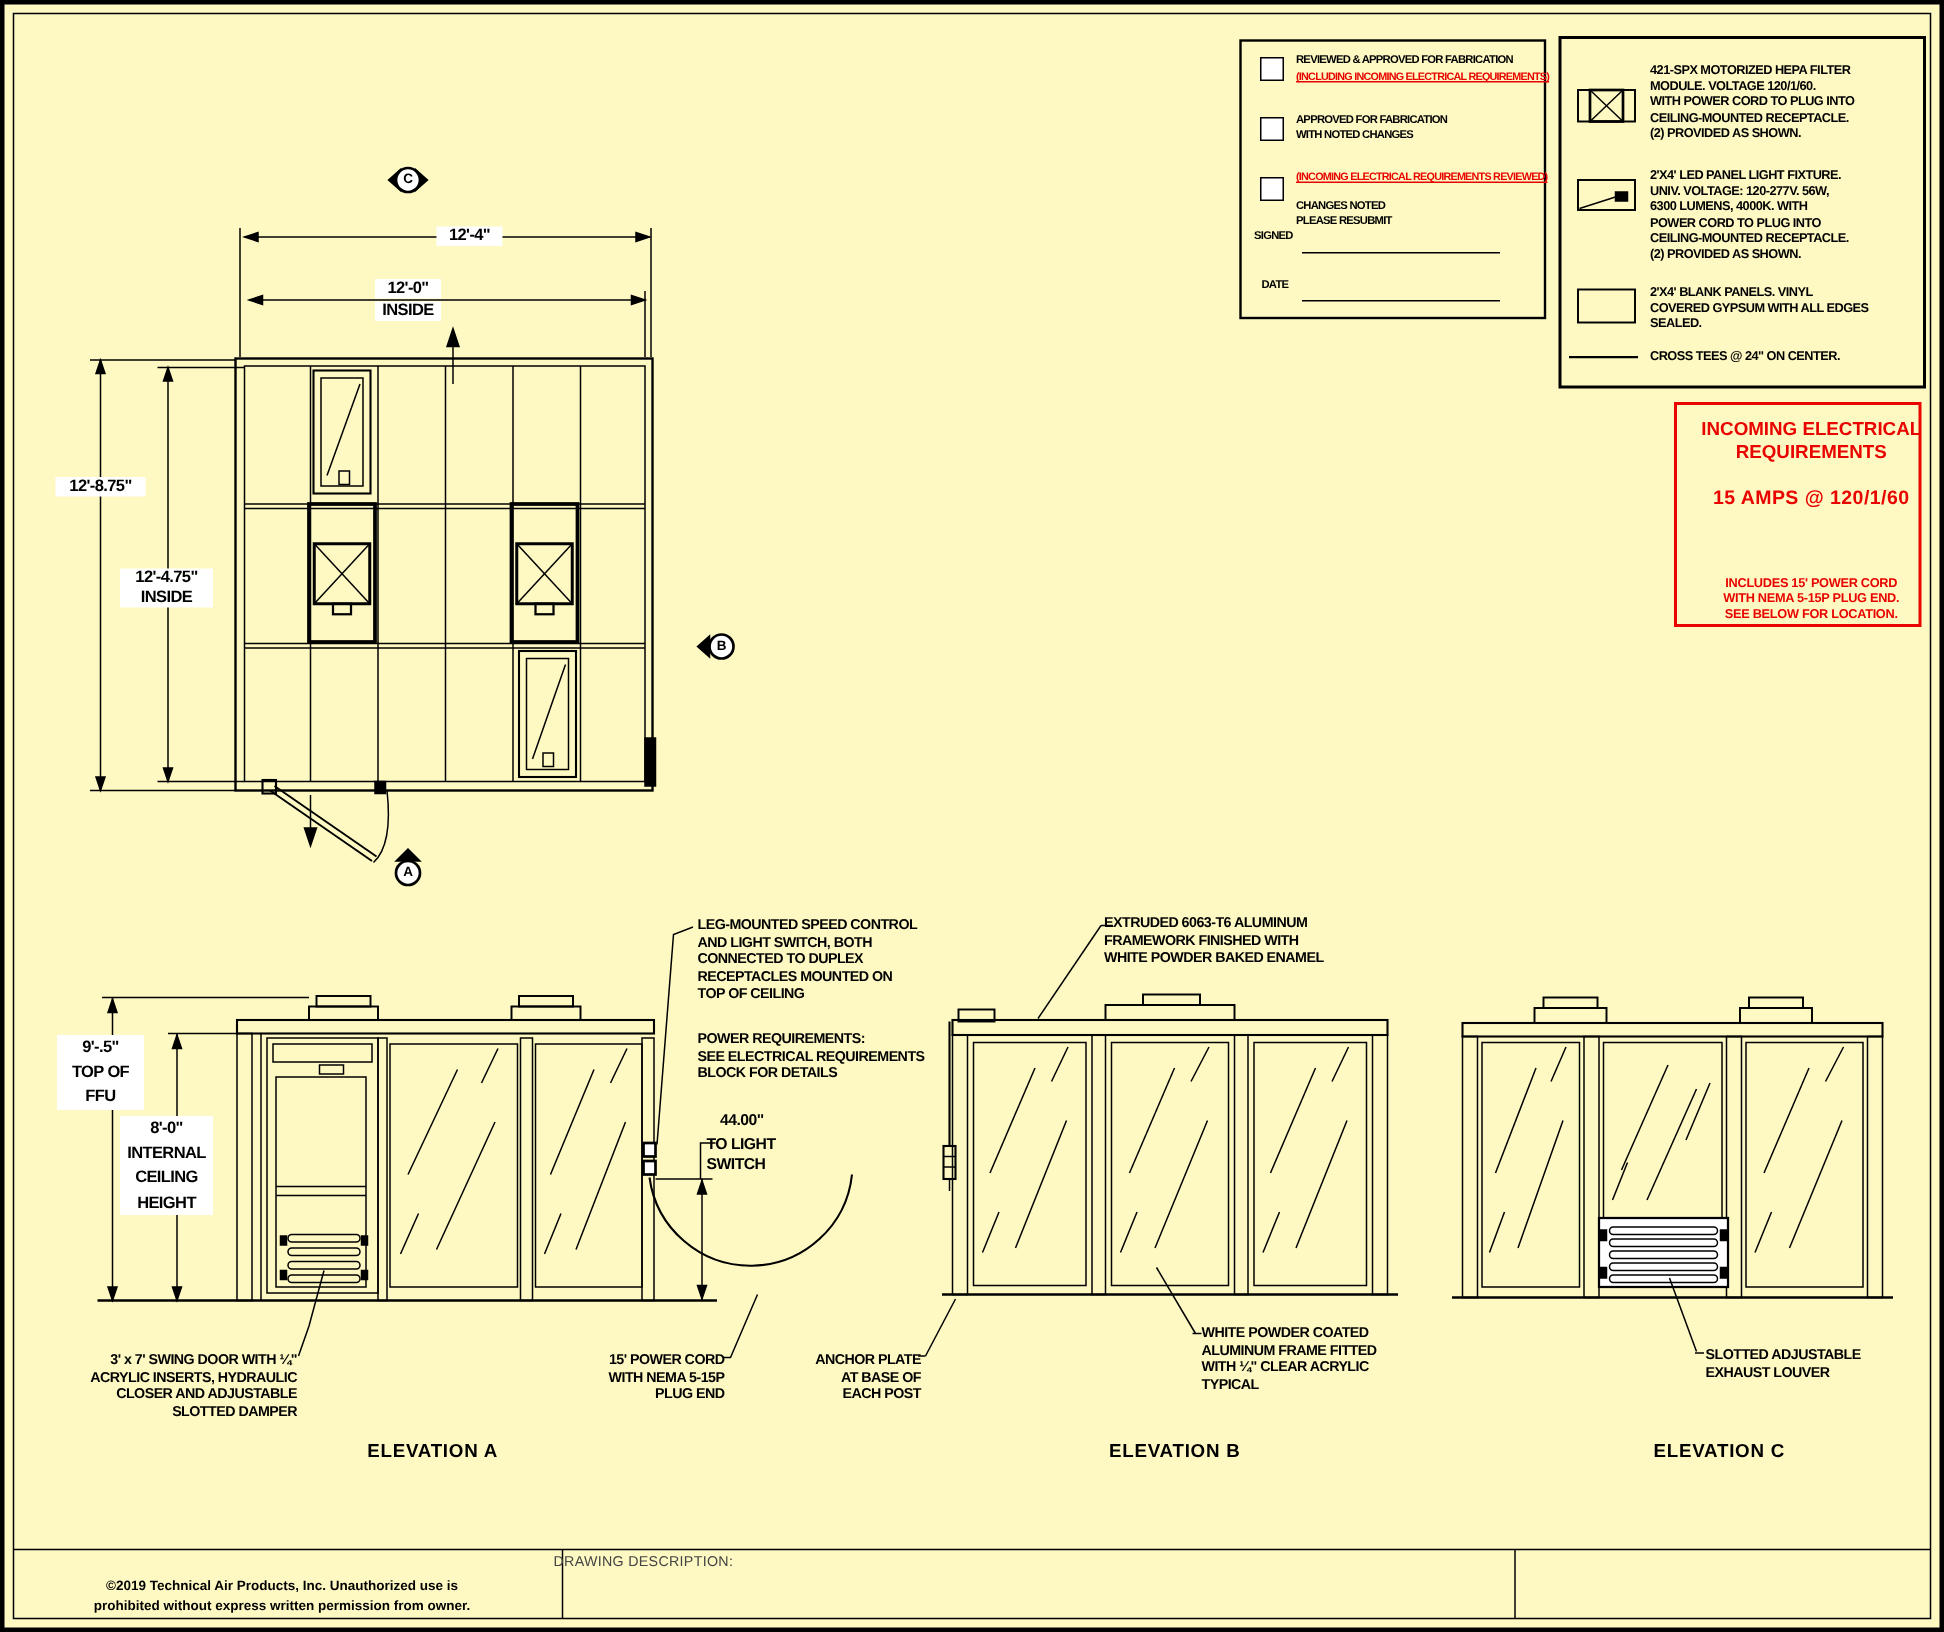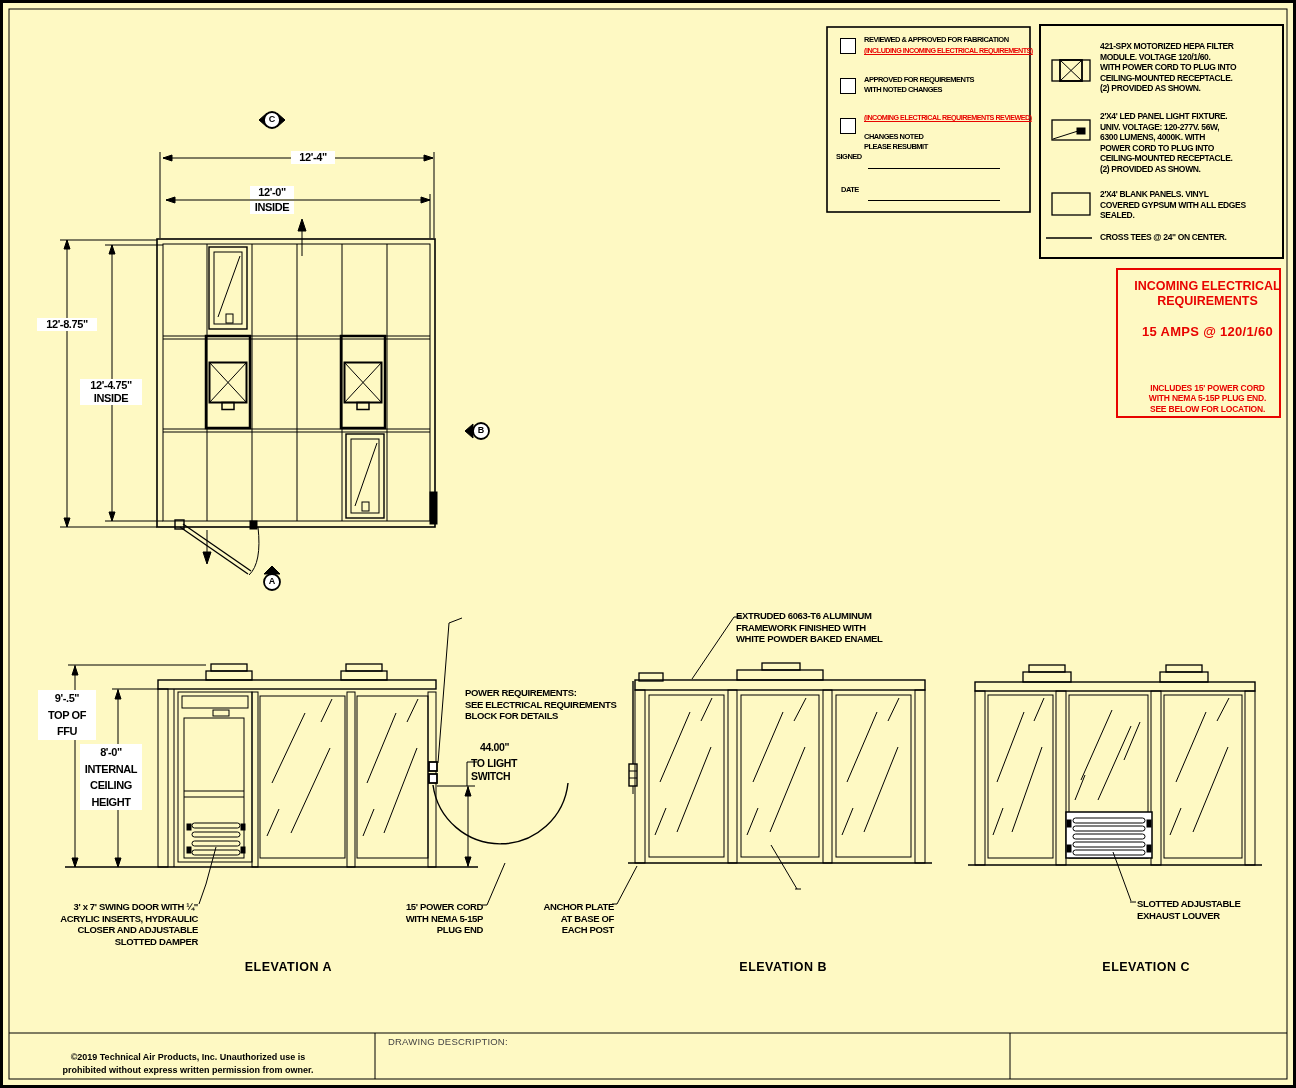--- a/index.html
+++ b/index.html
@@ -28,21 +28,21 @@
   .app { position:absolute; font-size:7.5px; font-weight:bold; line-height:9.5px; letter-spacing:-0.5px; white-space:pre-line; color:#000; }
   .app-red { color:var(--red); text-decoration:underline; font-size:7.2px; }
   .legendtxt { position:absolute; font-size:8.5px; font-weight:bold; line-height:10.6px; letter-spacing:-0.35px; white-space:pre-line; color:#000; width:175px; }
   .chk { position:absolute; width:16px; height:16px; border:1.7px solid #000; background:#fff; }
   .sig { position:absolute; width:132px; height:0; border-bottom:1.6px solid #000; }
   .ebx { position:absolute; left:1117px; width:181px; text-align:center; color:var(--red); font-weight:bold; white-space:pre-line; }
   .ebx-title { top:279px; font-size:12.5px; line-height:15px; }
   .ebx-rating { top:324px; font-size:13px; letter-spacing:0.3px; }
   .ebx-note { top:383px; font-size:8.5px; line-height:10.4px; letter-spacing:-0.2px; }
   .copyright { position:absolute; left:12px; top:1041px; width:352px; text-align:center; font-size:9px; font-weight:bold; line-height:12.5px; white-space:pre-line; color:#000;margin-top:10px; }
-  .desclabel { position:absolute; left:388px; top:1036px; font-size:9.5px; color:#444; letter-spacing:0.2px; }
+  .desclabel { position:absolute; left:369px; top:1036px; font-size:9.5px; color:#444; letter-spacing:0.2px; }
   .maintitle { position:absolute; left:540px; top:1057px; width:500px; text-align:center; font-size:11.5px; font-weight:bold; letter-spacing:-0.2px; color:#000; }
   :root { --red:#e80400; }
 </style>
 </head>
 <body>
 
 <div class="sheet">
 
 <svg class="linework" width="1296" height="1088" viewBox="0 0 1296 1088">
   <g fill="none" stroke="#000" stroke-width="1">
@@ -331,21 +331,21 @@
       </g>
     </g>
   </g>
 </svg>
 
 <div class="chk" style="left:840px; top:38px;"></div>
 <div class="chk" style="left:840px; top:78px;"></div>
 <div class="chk" style="left:840px; top:118px;"></div>
 <div class="app" style="left:864px; top:35px;">REVIEWED &amp; APPROVED FOR FABRICATION</div>
 <div class="app app-red" style="left:864px; top:46px;">(INCLUDING INCOMING ELECTRICAL REQUIREMENTS)</div>
-<div class="app" style="left:864px; top:75px;">APPROVED FOR REQUIREMENTS
+<div class="app" style="left:864px; top:75px;">APPROVED FOR FABRICATION
 WITH NOTED CHANGES</div>
 <div class="app app-red" style="left:864px; top:96px;margin-top:17px;">(INCOMING ELECTRICAL REQUIREMENTS REVIEWED)</div>
 <div class="app" style="left:864px; top:116px;margin-top:16px;">CHANGES NOTED
 PLEASE RESUBMIT</div>
 <div class="app" style="left:836px; top:152px;">SIGNED</div>
 <div class="sig" style="left:868px; top:168px;"></div>
 <div class="app" style="left:841px; top:185px;">DATE</div>
 <div class="sig" style="left:868px; top:200px;"></div>
 
 <div class="legendtxt" style="left:1100px; top:41px;">421-SPX MOTORIZED HEPA FILTER
@@ -381,20 +381,25 @@
 <div class="mletter" style="left:473px; top:425px;">B</div>
 <div class="mletter" style="left:264px; top:576px;">A</div>
 
 <div class="dim dimtall" style="left:38px; top:690px; width:58px;">9'-.5"
 TOP OF
 FFU</div>
 <div class="dim dimtall" style="left:80px; top:744px; width:62px;">8'-0"
 INTERNAL
 CEILING
 HEIGHT</div>
+<div class="t" style="left:465px; top:611px; width:160px;">LEG-MOUNTED SPEED CONTROL
+AND LIGHT SWITCH, BOTH
+CONNECTED TO DUPLEX
+RECEPTACLES MOUNTED ON
+TOP OF CEILING</div>
 <div class="t" style="left:465px; top:687px; width:160px;">POWER REQUIREMENTS:
 SEE ELECTRICAL REQUIREMENTS
 BLOCK FOR DETAILS</div>
 <div class="t med" style="left:480px; top:741px;">44.00"</div>
 <div class="t med" style="left:471px; top:757px;">TO LIGHT
 SWITCH</div>
 <div class="t tr" style="left:50px; top:901px; width:148px;">3' x 7' SWING DOOR WITH ¼"
 ACRYLIC INSERTS, HYDRAULIC
 CLOSER AND ADJUSTABLE
 SLOTTED DAMPER</div>
@@ -402,20 +407,24 @@
 WITH NEMA 5-15P
 PLUG END</div>
 <div class="elevlabel" style="left:232px; top:960px;">ELEVATION A</div>
 
 <div class="t" style="left:736px; top:610px; width:160px;">EXTRUDED 6063-T6 ALUMINUM
 FRAMEWORK FINISHED WITH
 WHITE POWDER BAKED ENAMEL</div>
 <div class="t tr" style="left:538px; top:901px; width:76px;">ANCHOR PLATE
 AT BASE OF
 EACH POST</div>
+<div class="t" style="left:801px; top:883px; width:130px;">WHITE POWDER COATED
+ALUMINUM FRAME FITTED
+WITH ¼" CLEAR ACRYLIC
+TYPICAL</div>
 <div class="elevlabel" style="left:727px; top:960px;">ELEVATION B</div>
 
 <div class="t" style="left:1137px; top:898px; width:120px;">SLOTTED ADJUSTABLE
 EXHAUST LOUVER</div>
 <div class="elevlabel" style="left:1090px; top:960px;">ELEVATION C</div>
 
 <div class="copyright">©2019 Technical Air Products, Inc.  Unauthorized use is
 prohibited without express written permission from owner.</div>
 <div class="desclabel">DRAWING DESCRIPTION:</div>
 

